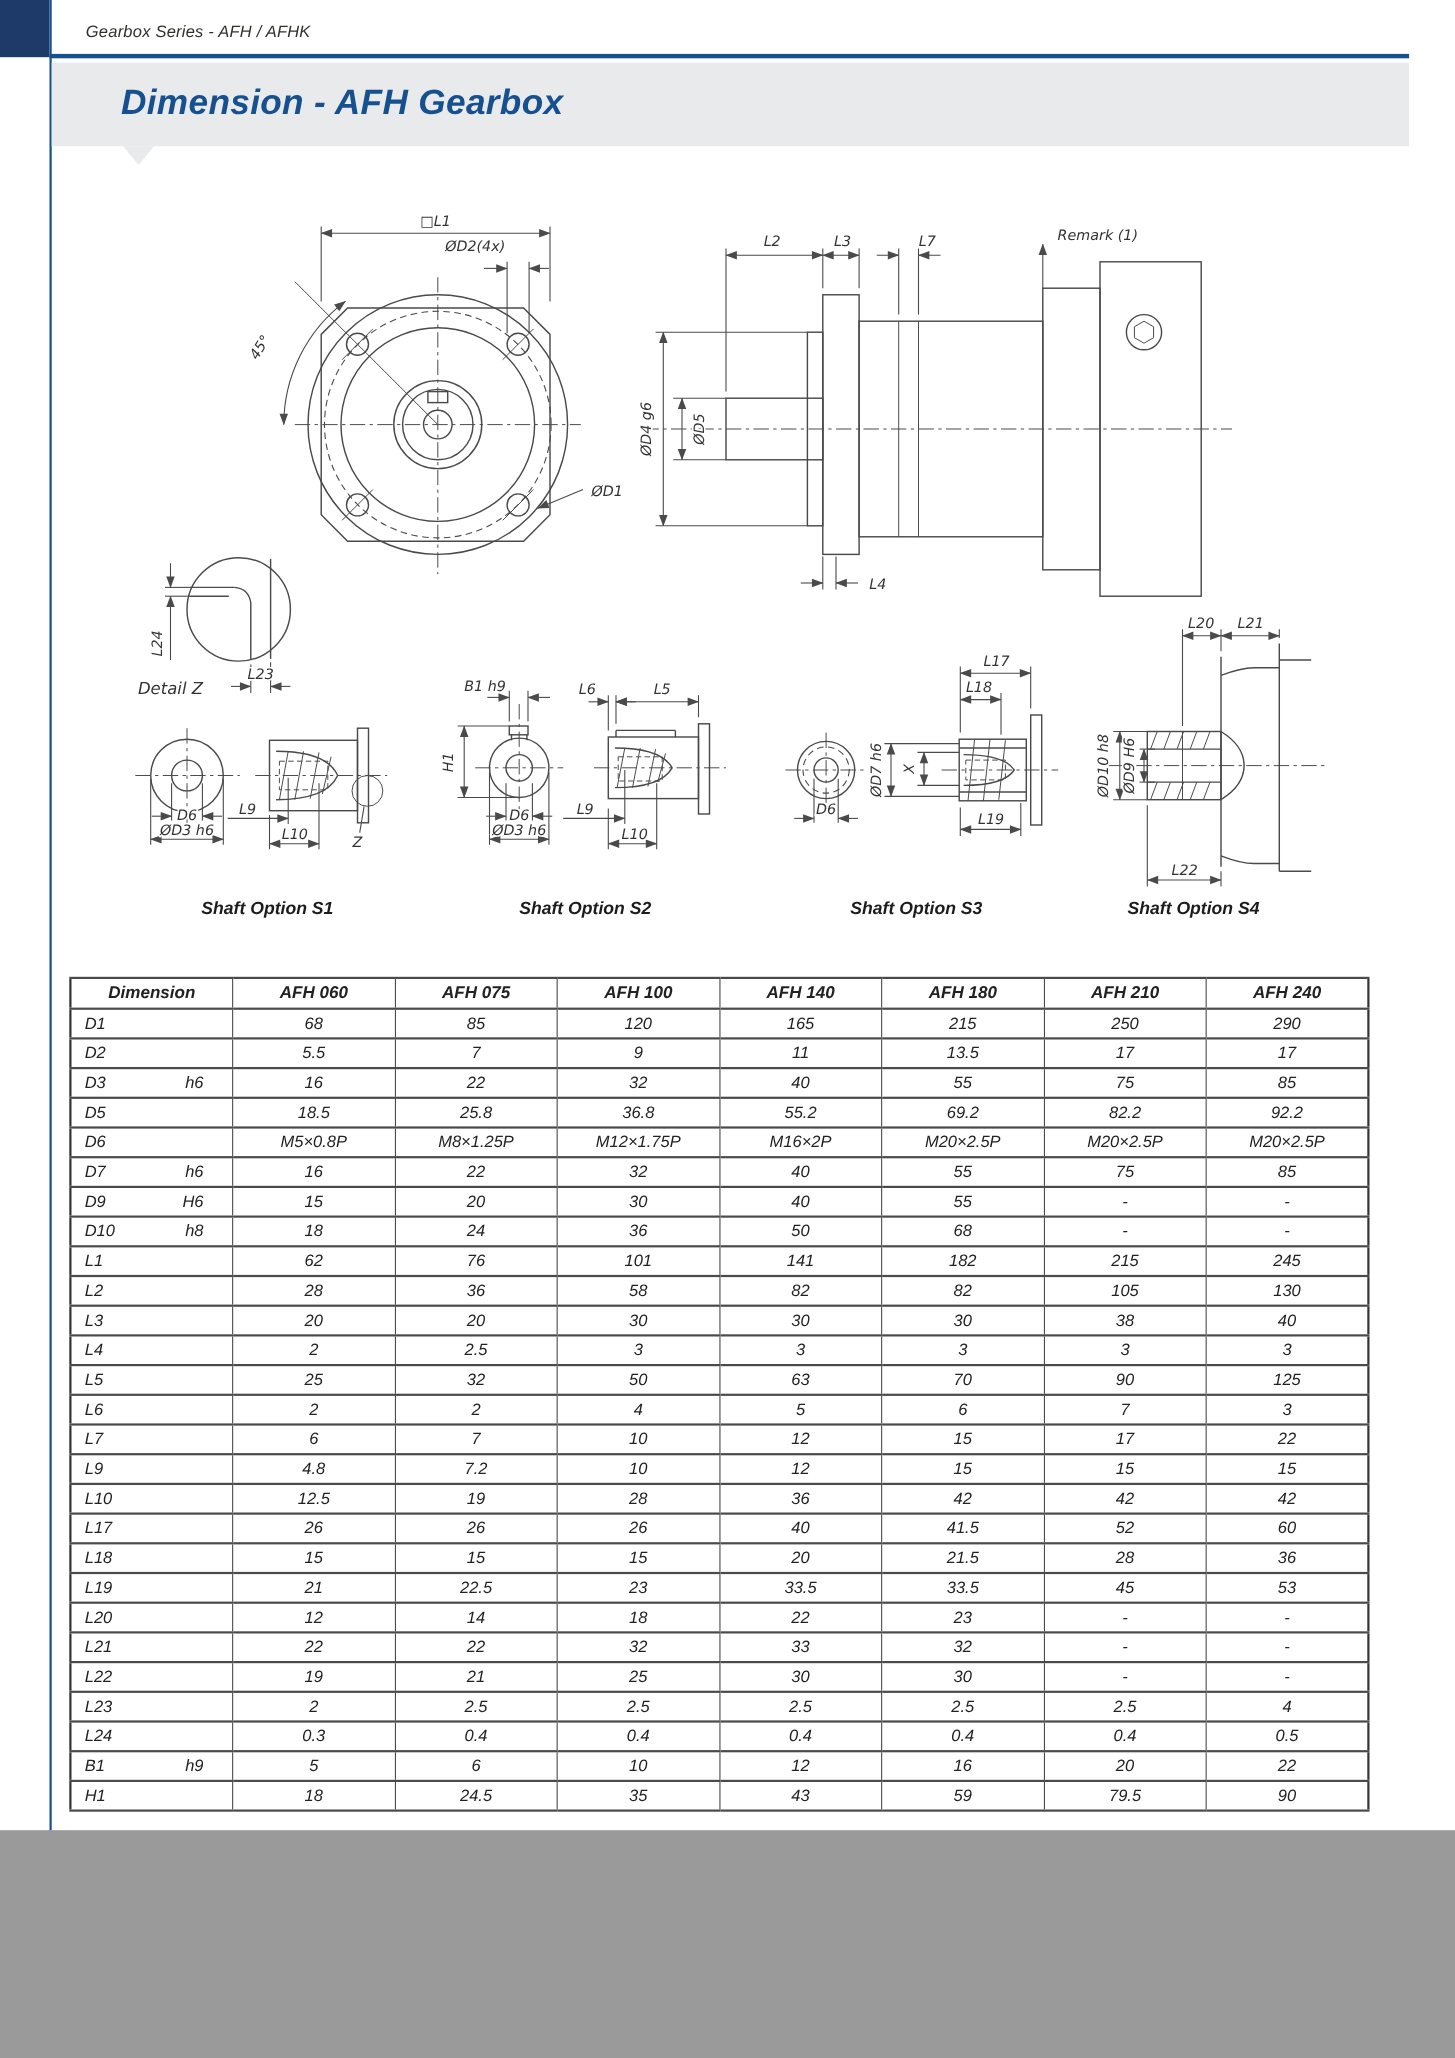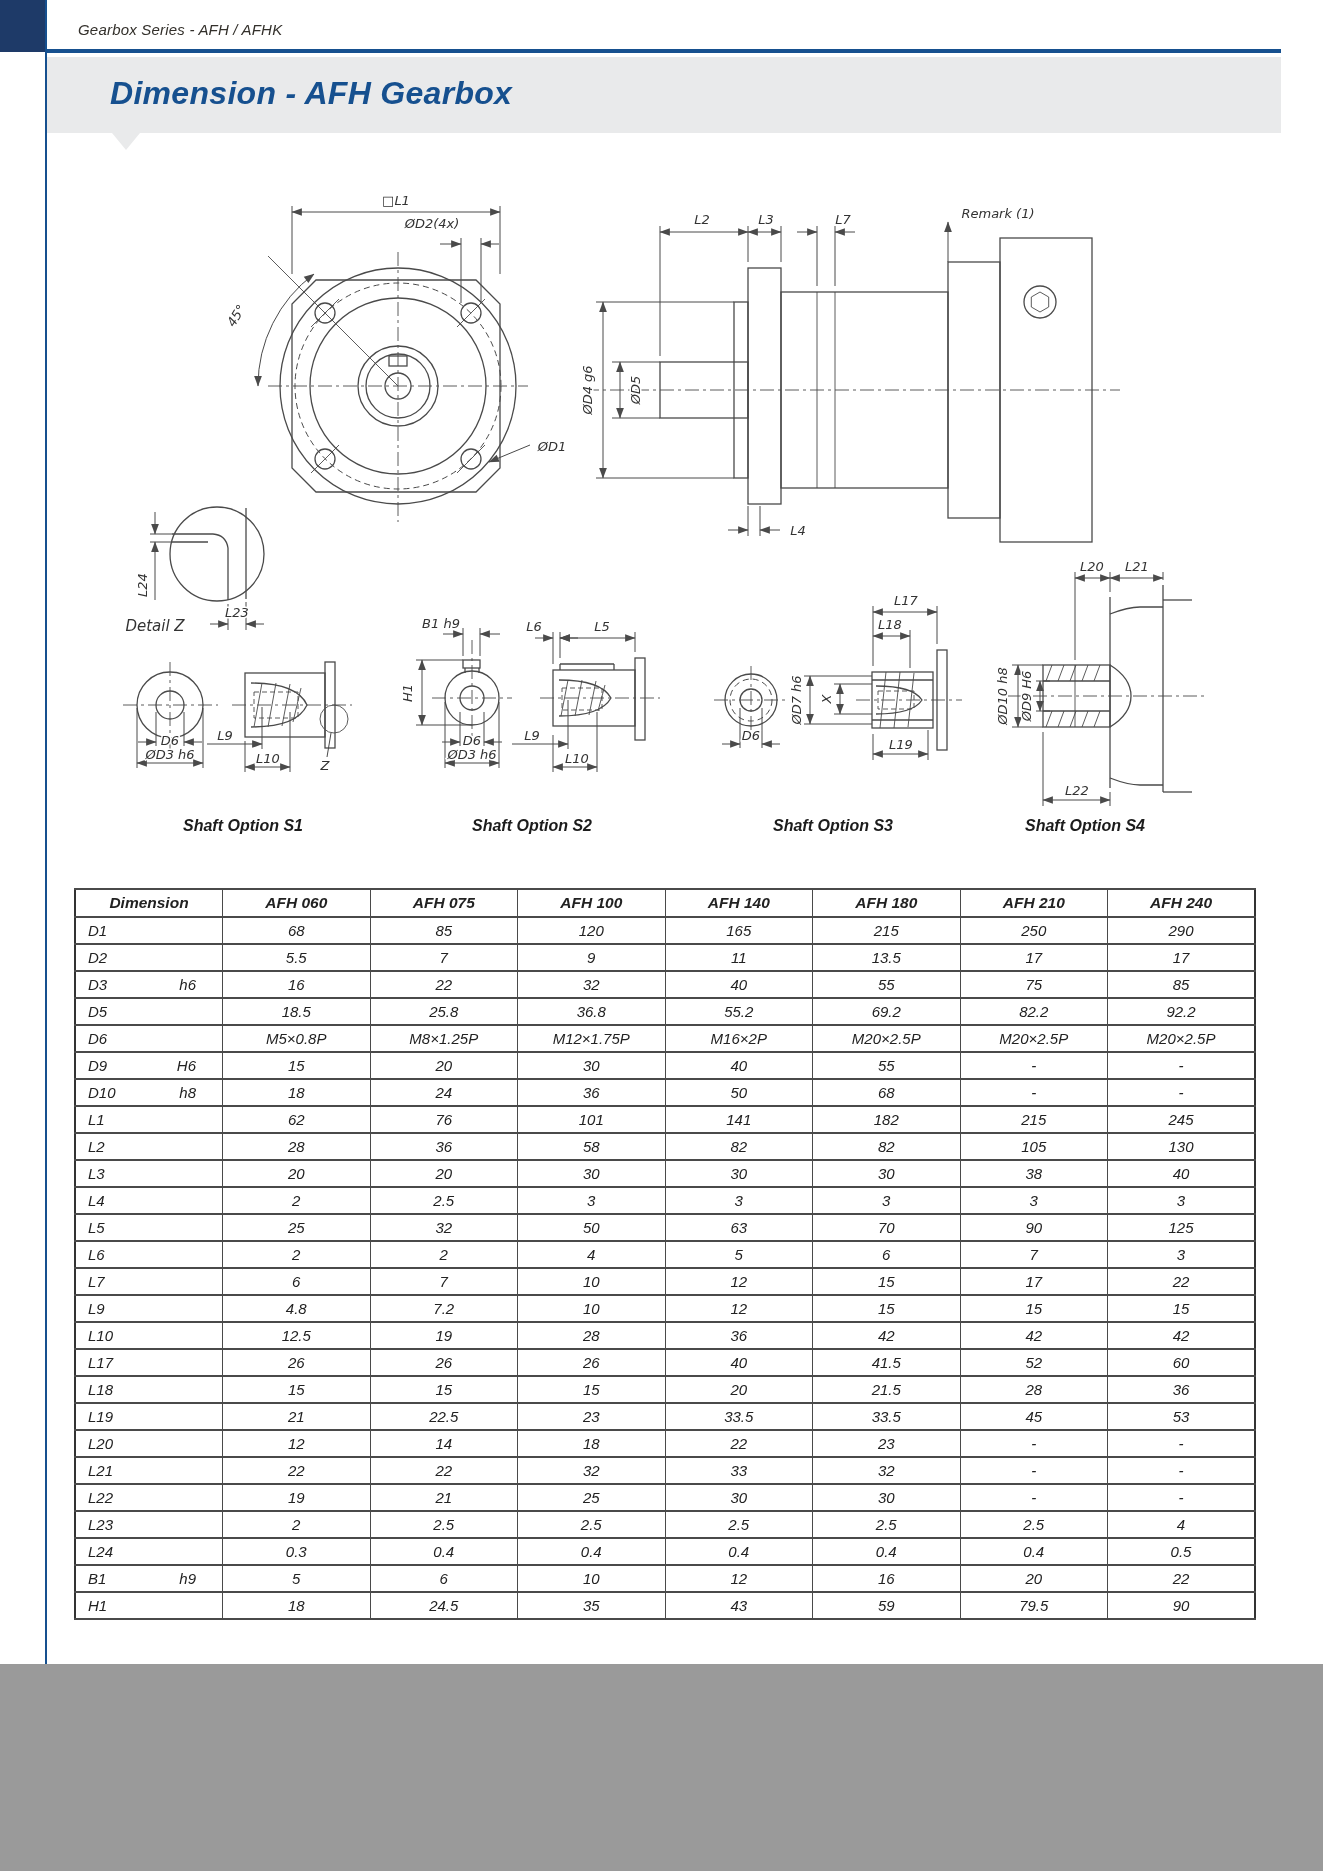--- a/index.html
+++ b/index.html
@@ -22,21 +22,21 @@
   .ln{fill:none;stroke:#4a4a4a;stroke-width:1.3;}
   .thin{fill:none;stroke:#4a4a4a;stroke-width:0.9;}
   .dm{fill:none;stroke:#4a4a4a;stroke-width:1;}
   .cl{fill:none;stroke:#4a4a4a;stroke-width:0.9;stroke-dasharray:14 4 3 4;}
   .dc{fill:none;stroke:#4a4a4a;stroke-width:1;stroke-dasharray:6 4;}
   .di{fill:none;stroke:#4a4a4a;stroke-width:0.9;stroke-dasharray:5 3;}
   text.lbl{font-family:"DejaVu Sans",sans-serif;font-size:13px;fill:#333;
            paint-order:stroke;stroke:#fff;stroke-width:3px;text-anchor:middle;}
   text.cap{font-family:"Liberation Sans",sans-serif;font-size:16px;font-weight:bold;fill:#1c1c1c;
            text-anchor:middle;}
-  table.dim-table{position:absolute;left:74px;top:888px;width:1182px;border-collapse:collapse;
+  table.dim-table{position:absolute;left:63px;top:888px;width:1182px;border-collapse:collapse;
         table-layout:fixed;font-size:15px;color:#222;border:2px solid #333;}
   .dim-table th,.dim-table td{border:1px solid #4a4a4a;border-top-width:2px;border-bottom-width:2px;
         text-align:center;padding:0;height:25px;line-height:1.05;overflow:hidden;}
   .dim-table th{font-weight:bold;font-size:15.5px;height:26px;}
   td.dim-cell{text-align:left;padding-left:12px;}
   td.dim-cell .tol{float:right;margin-right:26px;text-align:center;}
   tr.tall td{height:46px;white-space:pre-line;font-size:14.5px;}
   tr.tall td.dim-cell{text-align:center;padding-left:0;}
   .footnote{position:absolute;left:63px;top:1676px;font-size:15px;color:#6d28d9;}
   .footer-bar{position:absolute;left:40px;top:1791px;width:13px;height:80px;background:var(--block);}
@@ -413,20 +413,30 @@
           <td class="dim-cell"><span>D6</span></td>
           <td>M5×0.8P</td>
           <td>M8×1.25P</td>
           <td>M12×1.75P</td>
           <td>M16×2P</td>
           <td>M20×2.5P</td>
           <td>M20×2.5P</td>
           <td>M20×2.5P</td>
         </tr>
         <tr>
+          <td class="dim-cell"><span>D7</span><span class="tol">h6</span></td>
+          <td>16</td>
+          <td>22</td>
+          <td>32</td>
+          <td>40</td>
+          <td>55</td>
+          <td>75</td>
+          <td>85</td>
+        </tr>
+        <tr>
           <td class="dim-cell"><span>D9</span><span class="tol">H6</span></td>
           <td>15</td>
           <td>20</td>
           <td>30</td>
           <td>40</td>
           <td>55</td>
           <td>-</td>
           <td>-</td>
         </tr>
         <tr>

